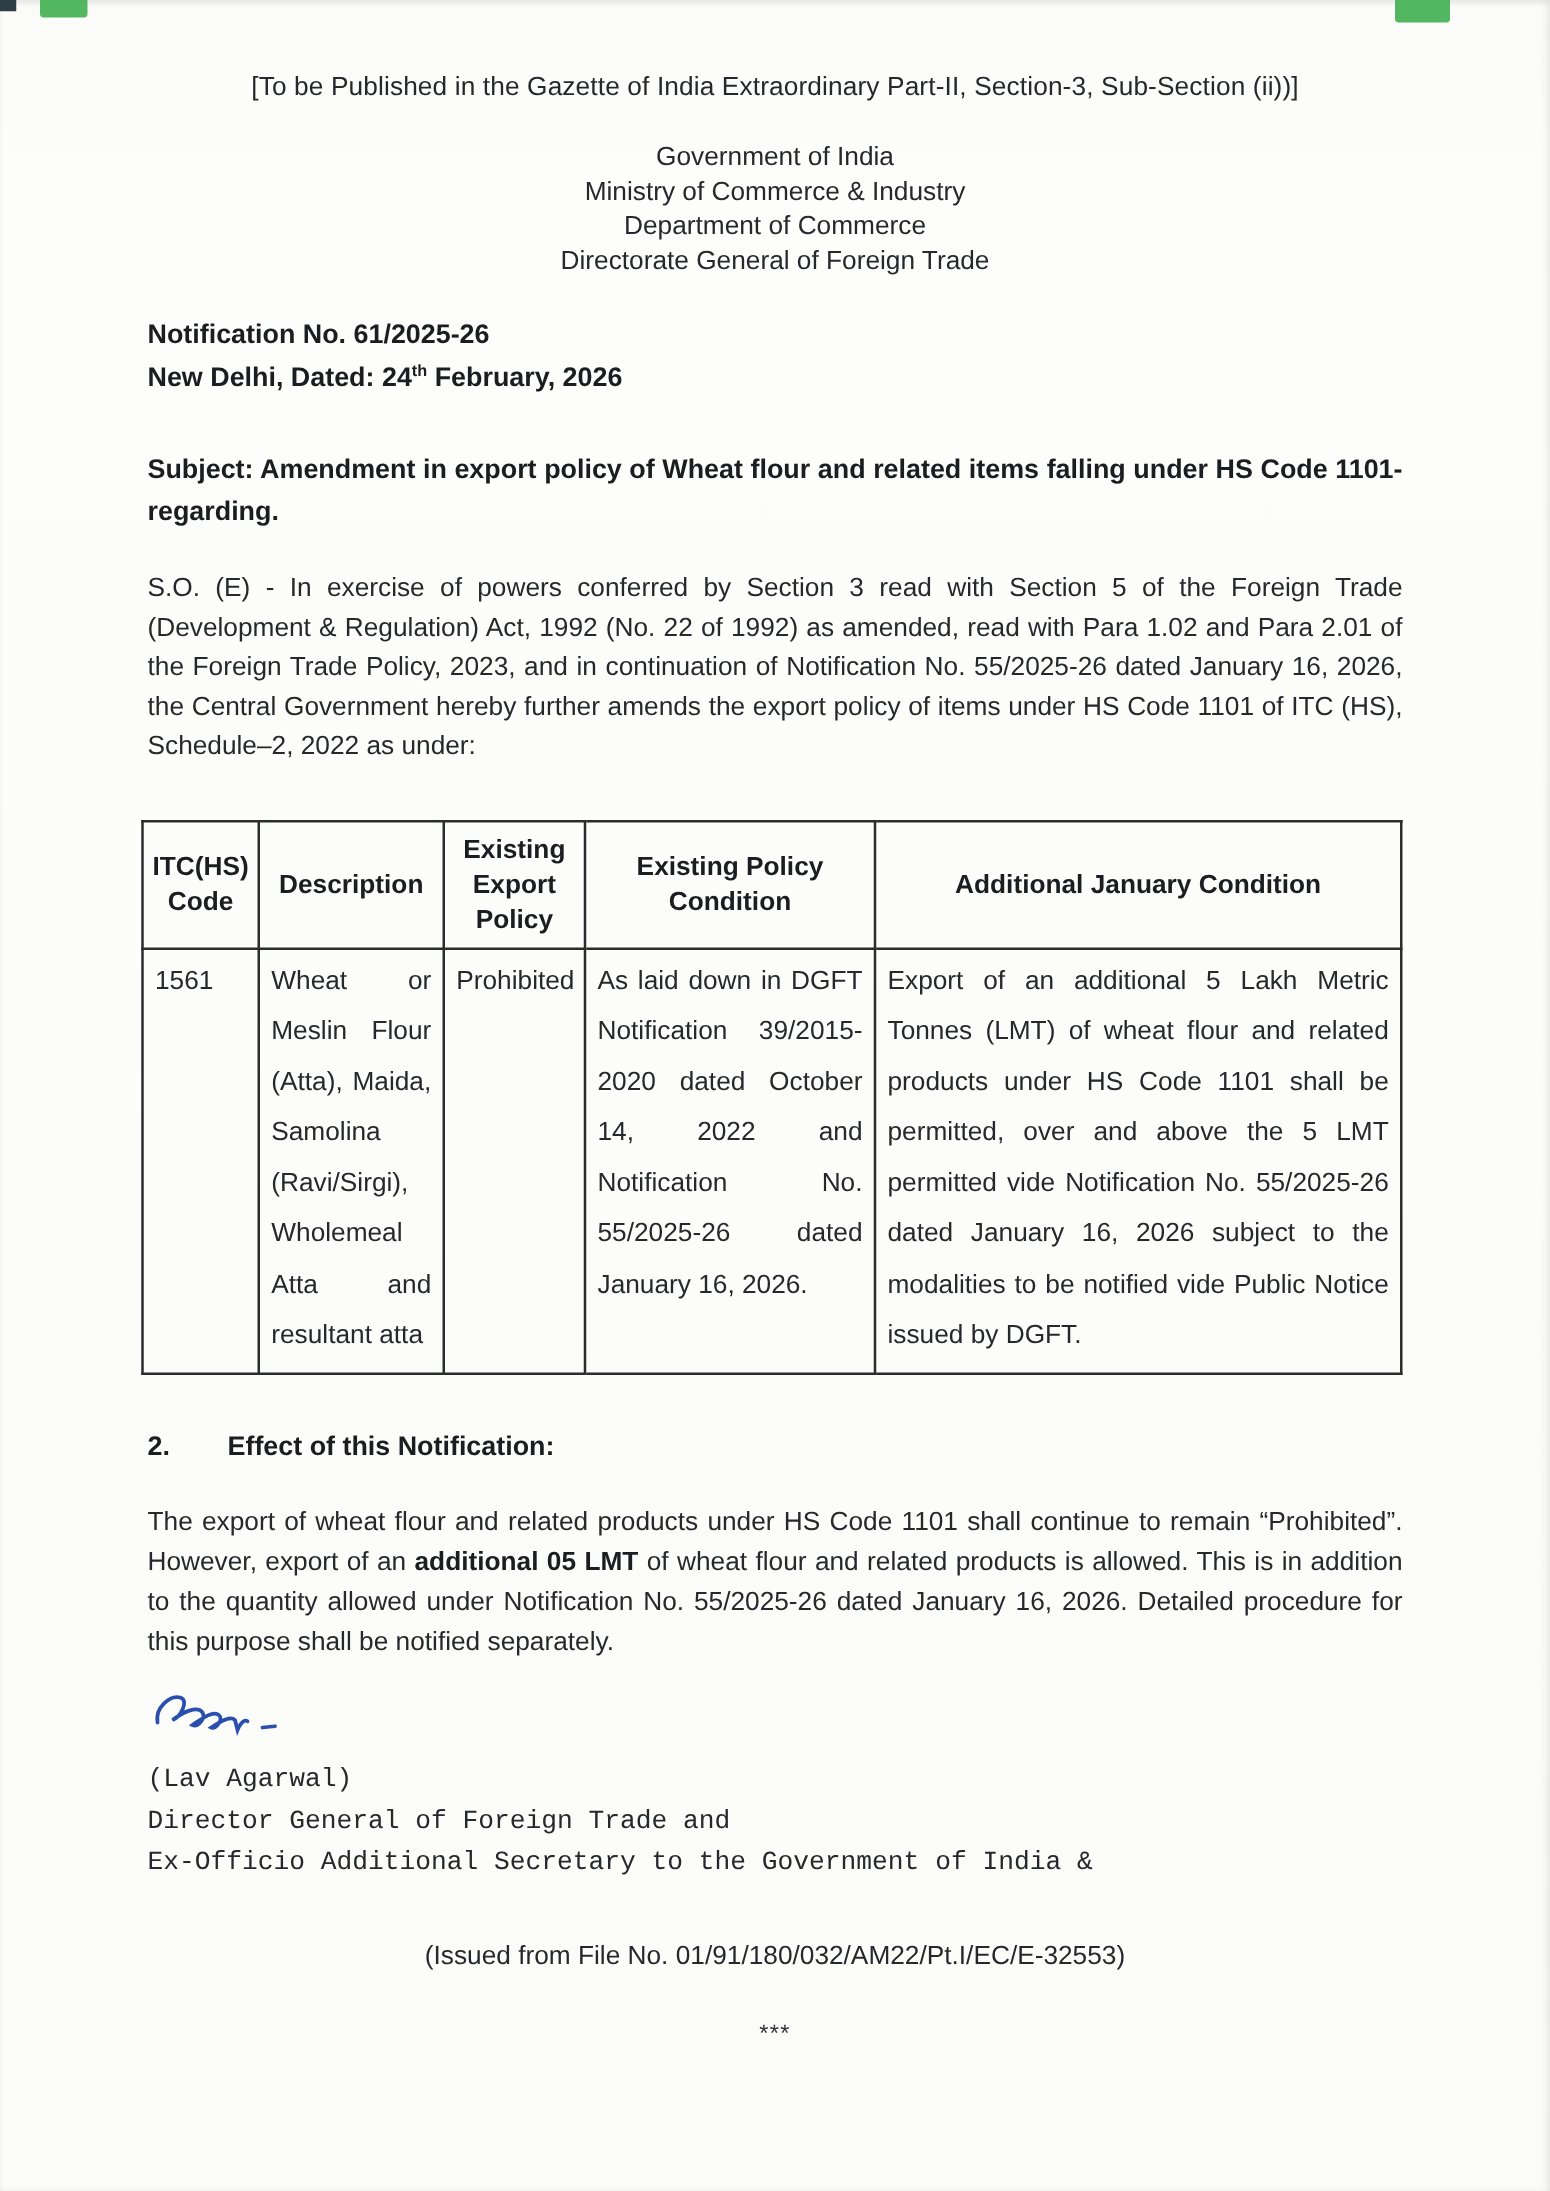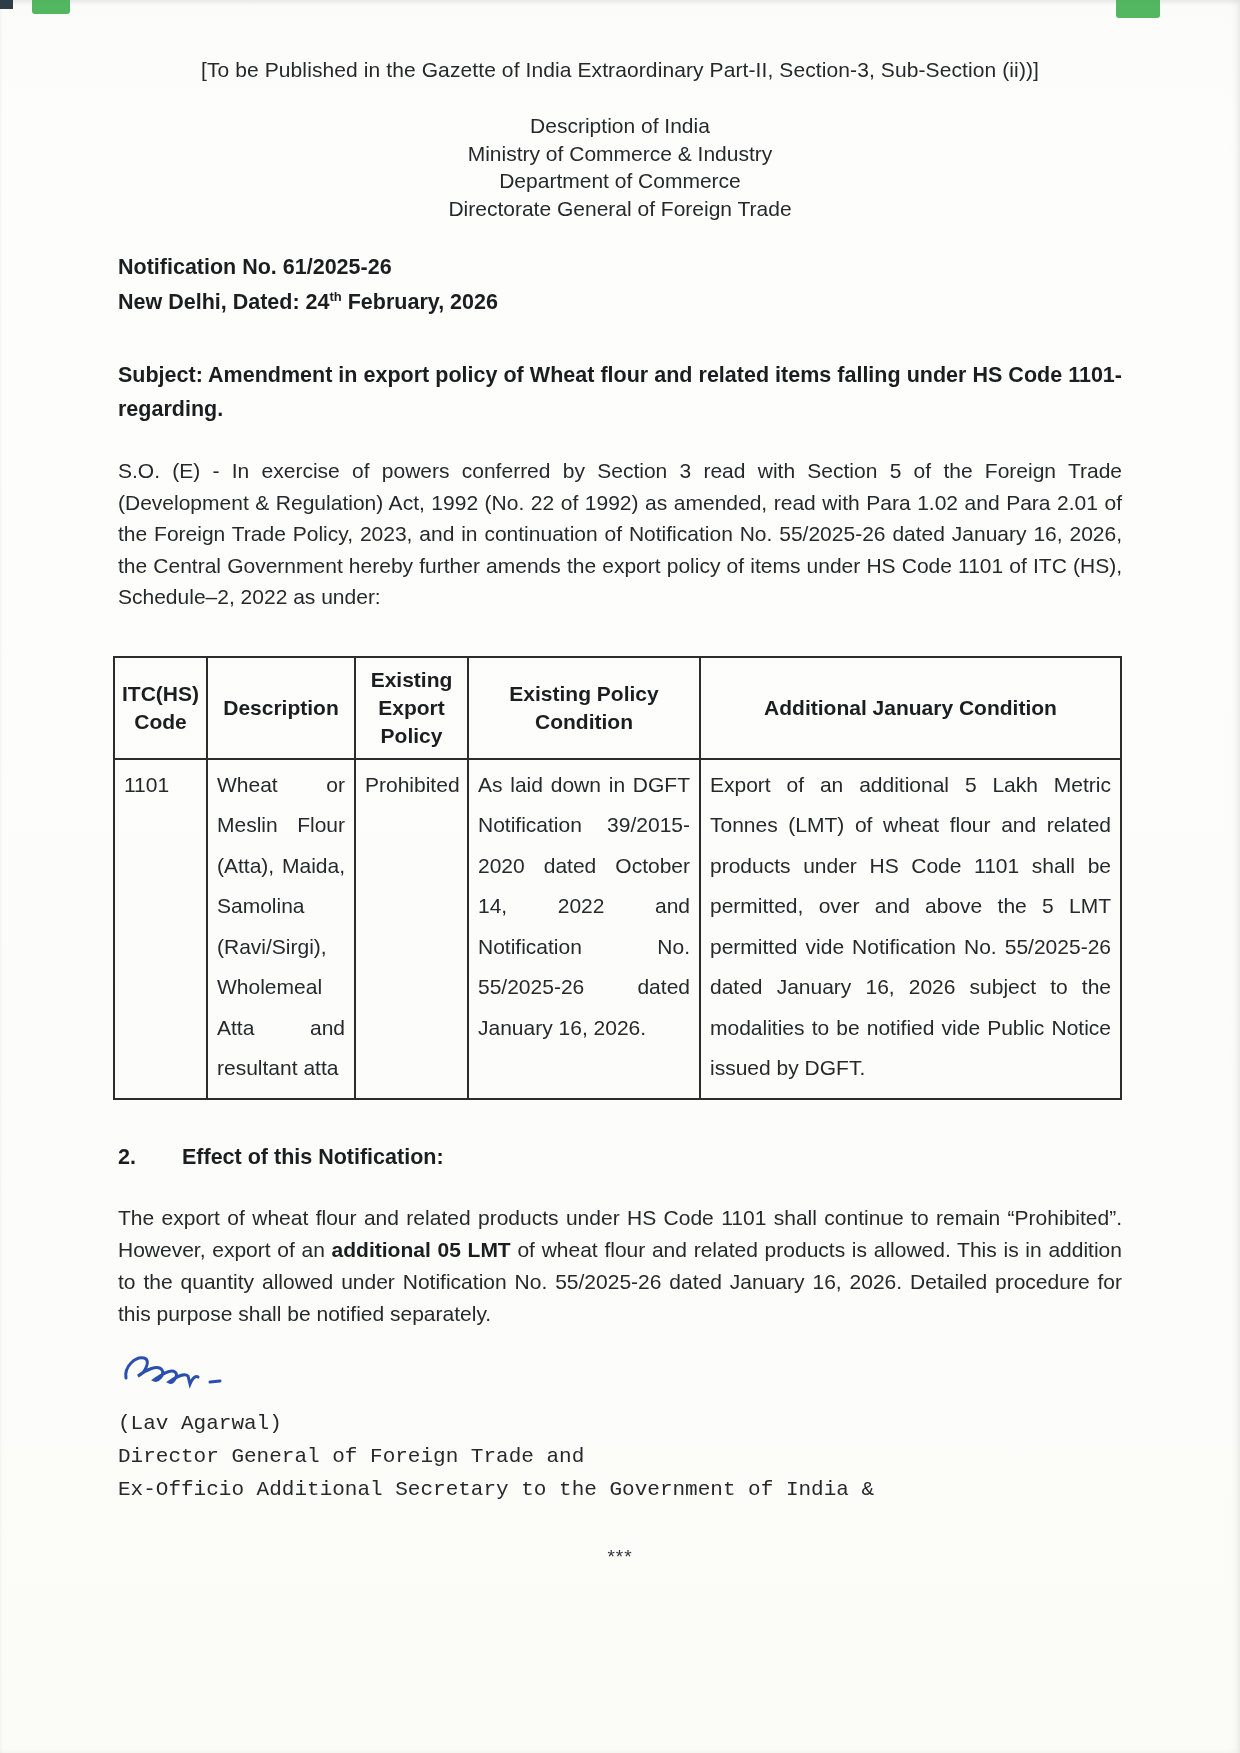--- a/index.html
+++ b/index.html
@@ -118,21 +118,21 @@
 
   <div class="mark mark-dark-corner"></div>
   <div class="mark mark-green-left"></div>
   <div class="mark mark-green-right"></div>
 
   <div class="content">
 
     <div class="gazette-line">[To be Published in the Gazette of India Extraordinary Part-II, Section-3, Sub-Section (ii))]</div>
 
     <div class="org-block">
-      <div>Description of India</div>
+      <div>Government of India</div>
       <div>Ministry of Commerce &amp; Industry</div>
       <div>Department of Commerce</div>
       <div>Directorate General of Foreign Trade</div>
     </div>
 
     <div class="notif-no">Notification No. 61/2025-26</div>
 
     <div class="date-line"><span>New Delhi, Dated: 24</span><sup>th</sup><span> February, 2026</span></div>
 
     <div class="subject">Subject: Amendment in export policy of Wheat flour and related items falling under HS Code 1101- regarding.</div>
@@ -151,21 +151,21 @@
         <tr>
           <th>ITC(HS) Code</th>
           <th>Description</th>
           <th>Existing Export Policy</th>
           <th>Existing Policy Condition</th>
           <th>Additional January Condition</th>
         </tr>
       </thead>
       <tbody>
         <tr>
-          <td class="cell-code">1101</td>
+          <td class="cell-code">1561</td>
           <td class="cell-desc">Wheat or Meslin Flour (Atta), Maida, Samolina (Ravi/Sirgi), Wholemeal Atta and resultant atta</td>
           <td class="cell-policy">Prohibited</td>
           <td class="cell-cond">As laid down in DGFT Notification 39/2015-2020 dated October 14, 2022 and Notification No. 55/2025-26 dated January 16, 2026.</td>
           <td class="cell-addl">Export of an additional 5 Lakh Metric Tonnes (LMT) of wheat flour and related products under HS Code 1101 shall be permitted, over and above the 5 LMT permitted vide Notification No. 55/2025-26 dated January 16, 2026 subject to the modalities to be notified vide Public Notice issued by DGFT.</td>
         </tr>
       </tbody>
     </table>
 
     <div class="section2">
       <span class="num">2.</span>
@@ -177,17 +177,18 @@
     <div class="sign-block">
       <svg class="sign-ink" width="110" height="52" viewBox="0 0 110 52">
         <path d="M8 34 C6 22, 18 12, 26 14 C34 16, 26 30, 20 32 C28 26, 40 20, 44 26 C47 31, 40 38, 36 36 C42 32, 52 24, 57 28 C61 31, 55 40, 51 38 C57 34, 66 28, 70 32 L72 40 C72 40, 76 30, 80 33" fill="none" stroke="#2b4fae" stroke-width="3" stroke-linecap="round"></path>
         <path d="M92 38 L102 37" fill="none" stroke="#2b4fae" stroke-width="3" stroke-linecap="round"></path>
       </svg>
       <div>(Lav Agarwal)</div>
       <div>Director General of Foreign Trade and</div>
       <div>Ex-Officio Additional Secretary to the Government of India &amp;</div>
     </div>
 
+    <div class="file-line">(Issued from File No. 01/91/180/032/AM22/Pt.I/EC/E-32553)</div>
 
     <div class="end-marks">***</div>
 
   </div>
 </div>
 
 </body></html>

